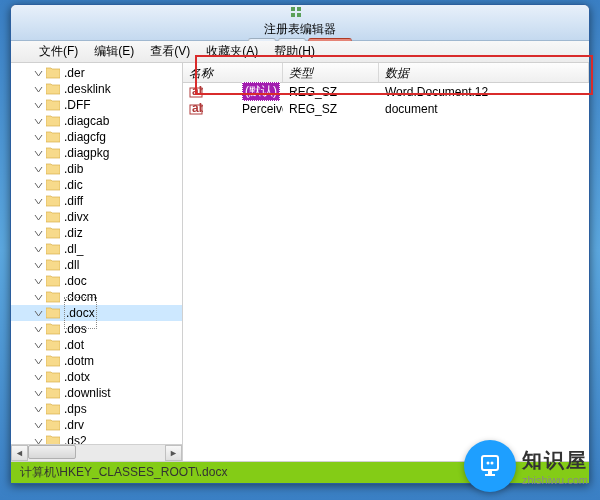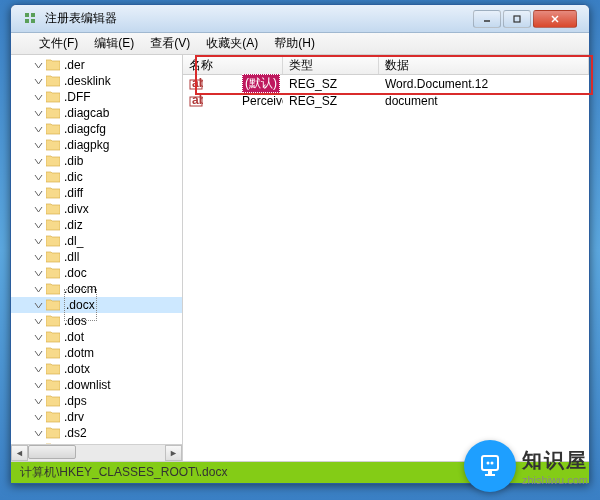--- a/index.html
+++ b/index.html
@@ -1,18 +1,18 @@
 <!DOCTYPE html>
 <html><head>
 <meta charset="utf-8">
 <style>
 * { margin: 0; padding: 0; box-sizing: border-box; font-family: "Microsoft YaHei", "SimSun", Tahoma, sans-serif; font-size: 12px; }
 body { width: 600px; height: 500px; background: linear-gradient(to bottom, #3a7fc4 0%, #5ca8e0 50%, #3a7fc4 100%); overflow: hidden; position: relative; }
 .window { position: absolute; left: 10px; top: 4px; width: 580px; height: 480px; background: #f0f0f0; border: 1px solid #2b5f9e; border-radius: 6px 6px 0 0; box-shadow: 0 2px 10px rgba(0,0,0,0.5); display: flex; flex-direction: column; }
-.titlebar { height: 28px; background: linear-gradient(to bottom, #e8f0fa 0%, #d6e5f5 50%, #c4d9ef 100%); border-radius: 6px 6px 0 0; display: flex; align-items: center; padding: 0 12px; border-bottom: 1px solid #a0b8d0; }
+.titlebar { height: 36px; background: linear-gradient(to bottom, #e8f0fa 0%, #d6e5f5 50%, #c4d9ef 100%); border-radius: 6px 6px 0 0; display: flex; align-items: center; padding: 0 4px; border-bottom: 1px solid #a0b8d0; flex-direction: column; }
 .titlebar .app-icon { width: 16px; height: 16px; margin-right: 6px; }
 .titlebar .title { flex: 1; color: #000; }
 .win-btns { display: flex; gap: 2px; }
 .win-btn { width: 28px; height: 18px; border-radius: 3px; display: flex; align-items: center; justify-content: center; border: 1px solid rgba(0,0,0,0.2); }
 .win-min, .win-max { background: linear-gradient(to bottom, #e8f0fa, #c4d9ef); }
 .win-close { width: 44px; background: linear-gradient(to bottom, #e68a7e, #d9472b); color: #fff; }
 .menubar { height: 22px; background: linear-gradient(to bottom, #f8f8f8, #ececec); border-bottom: 1px solid #d0d0d0; display: flex; align-items: center; padding: 0 20px; }
 .menu-item { padding: 2px 8px; cursor: default; }
 .content { flex: 1; display: flex; background: #fff; overflow: hidden; }
 .tree-pane { width: 172px; border-right: 1px solid #d0d0d0; overflow: hidden; position: relative; background: #fff; }
@@ -23,32 +23,32 @@
 .tree-item .expander svg { display: block; }
 .tree-item .folder-icon { width: 14px; height: 12px; margin-right: 4px; }
 .tree-item.selected { background: #cde8ff; }
 .tree-item.selected .label { border: 1px dotted #888; padding: 8px 1px; }
 .hscroll { position: absolute; left: 0; right: 0; bottom: 0; height: 17px; background: #f0f0f0; border-top: 1px solid #d0d0d0; display: flex; align-items: center; }
 .hscroll .arrow { width: 17px; height: 16px; background: linear-gradient(to bottom,#f8f8f8,#e0e0e0); border: 1px solid #c0c0c0; display: flex; align-items: center; justify-content: center; font-size: 9px; color: #555; }
 .hscroll .track { flex: 1; height: 16px; background: #eaeaea; position: relative; }
 .hscroll .thumb { position: absolute; left: 0; top: 0; height: 14px; width: 48px; background: linear-gradient(to bottom,#f0f0f0,#d8d8d8); border: 1px solid #b0b0b0; border-radius: 2px; }
 .list-pane { flex: 1; display: flex; flex-direction: column; position: relative; }
 .list-header { height: 20px; display: flex; background: linear-gradient(to bottom,#fdfdfd,#efefef); border-bottom: 1px solid #d0d0d0; }
-.list-header .col { border-right: 1px solid #d8d8d8; padding: 2px 6px; overflow: hidden; white-space: nowrap; }
+.list-header .col { border-right: 1px solid #d8d8d8; padding: 2px 6px; overflow: hidden; white-space: nowrap; font-style: italic; }
 .col-name { width: 100px; }
 .col-type { width: 96px; }
 .col-data { flex: 1; }
 .list-body { flex: 1; background: #fff; position: relative; }
 .list-row { height: 17px; display: flex; align-items: center; }
 .list-row .cell { padding: 1px 6px; overflow: hidden; white-space: nowrap; display: flex; align-items: center; }
 .list-row .cell.col-name { width: 100px; gap: 35px; }
 .list-row .cell.col-type { width: 96px; }
 .list-row .cell.col-data { flex: 1; }
 .reg-icon { width: 14px; height: 14px; margin-right: 4px; flex-shrink: 0; }
-.list-row.selected .cell.col-name .name-text { background: #be185d; color: #fff; border: 1px dotted #fff; padding: 0 2px; }
+.list-row.selected .cell.col-name .name-text { background: #a21caf; color: #fff; border: 1px dotted #fff; padding: 0 2px; }
 .highlight-box { position: absolute; left: 184px; top: 50px; width: 398px; height: 40px; border: 2px solid #d92b2b; pointer-events: none; z-index: 10; }
 .statusbar { height: 22px; background: #84cc16; border-top: 1px solid #d0d0d0; display: flex; align-items: center; padding: 0 9px; color: #333; }
 .watermark { position: absolute; right: 12px; bottom: 8px; display: flex; align-items: center; z-index: 20; }
 .wm-icon { width: 52px; height: 52px; background: #1e9fff; border-radius: 50%; display: flex; align-items: center; justify-content: center; margin-right: 6px; box-shadow: 0 2px 6px rgba(0,0,0,0.3); }
 .wm-text { display: flex; flex-direction: column; align-items: flex-start; }
 .wm-title { font-size: 20px; color: #333; font-weight: bold; letter-spacing: 2px; }
 .wm-url { font-size: 11px; color: #888; }
 </style>
 </head>
 <body>

